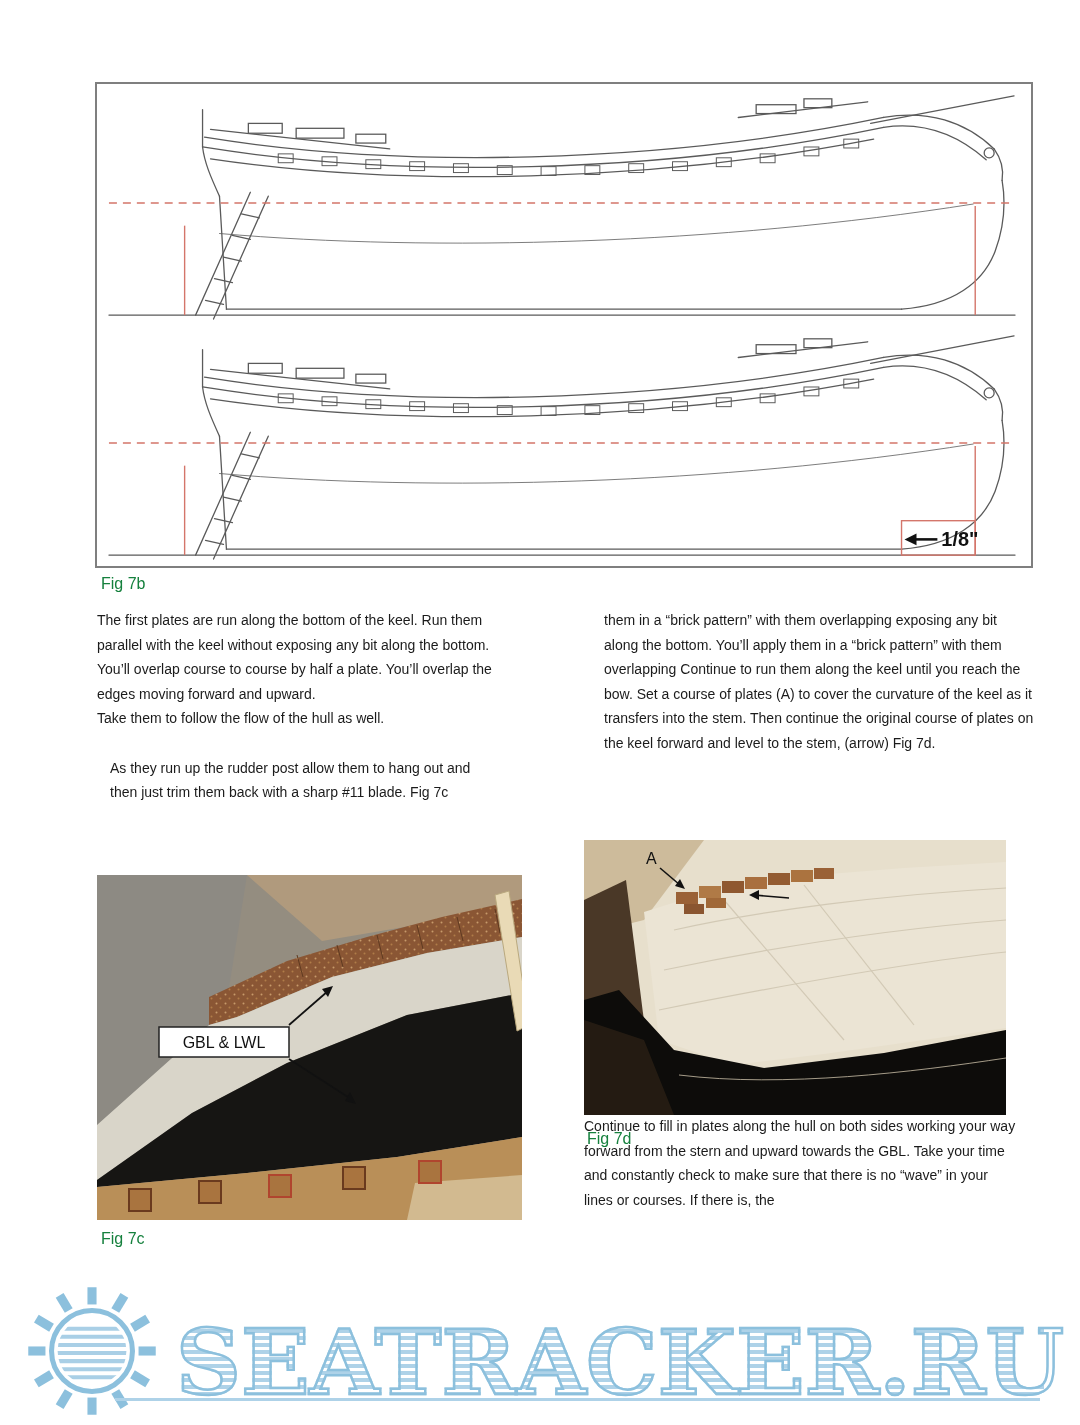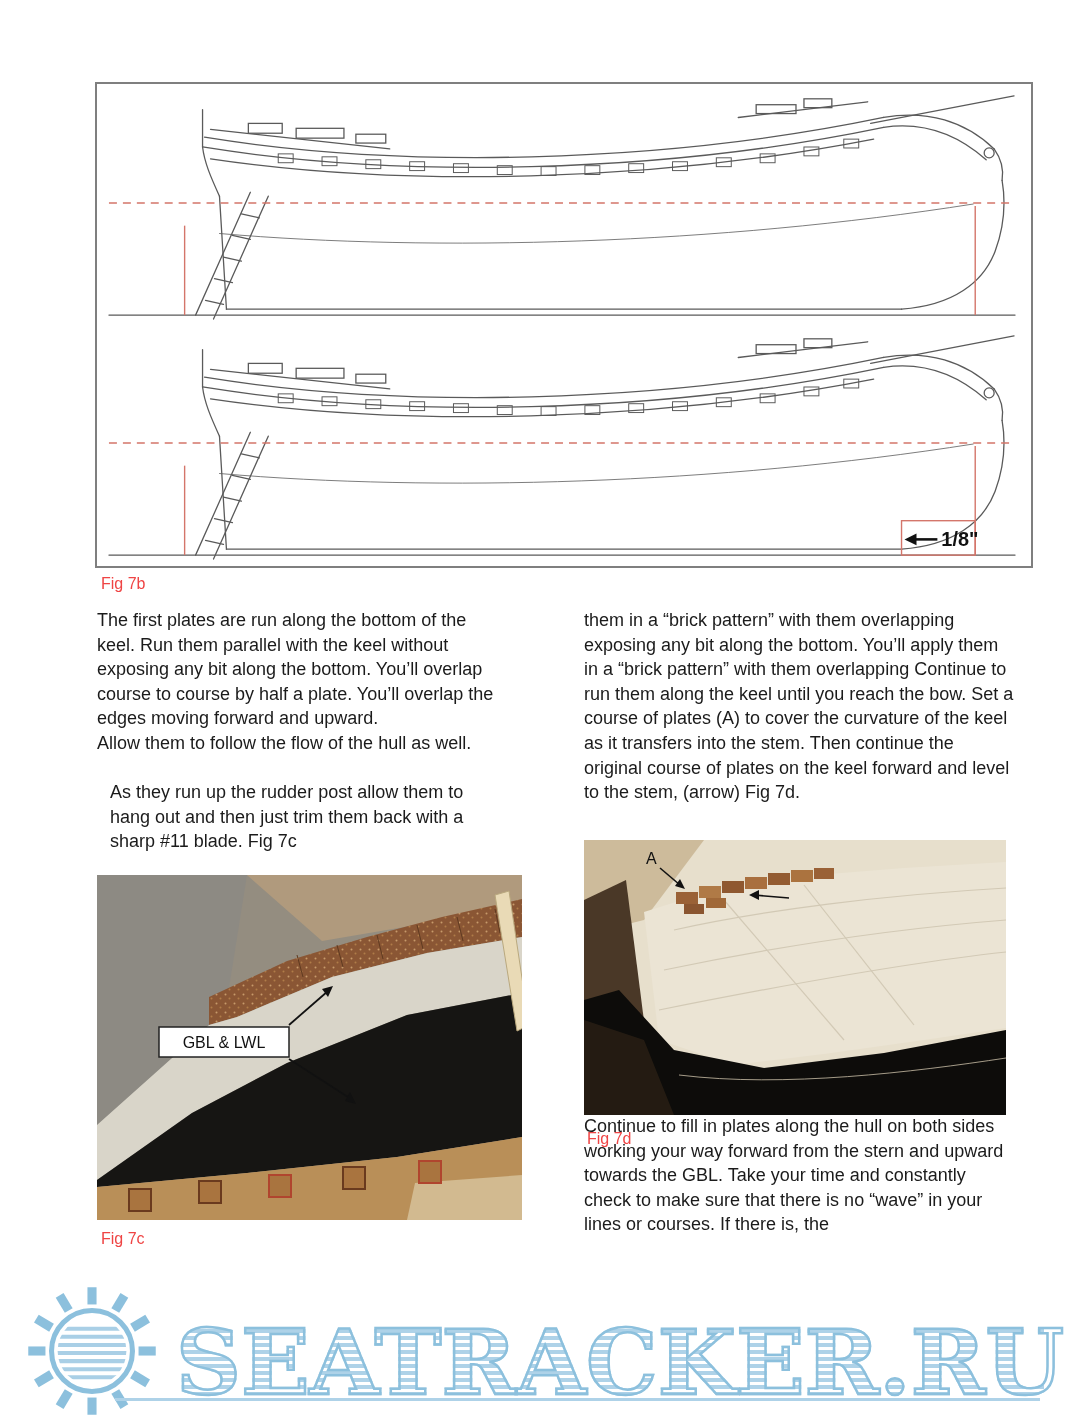--- a/index.html
+++ b/index.html
@@ -3,28 +3,28 @@
 <meta charset="utf-8">
 <style>
   html,body{margin:0;padding:0;background:#ffffff;}
   body{width:1080px;height:1425px;position:relative;font-family:"Liberation Sans",sans-serif;color:#1b1b1b;overflow:hidden;}
   .abs{position:absolute;}
   
   .fig7b-frame{left:95px;top:82px;width:938px;height:486px;border:2px solid #7f7f7f;background:#fff;box-sizing:border-box;}
   .ship{position:absolute;left:2px;width:926px;height:234px;}
   .ship.top{top:4px;}
   .ship.bottom{top:244px;}
-  .caption{font-size:16px;color:#ef4444;}
+  .caption{font-size:16px;color:#15803d;}
   .cap7b{left:101px;top:575px;}
   .cap7c{left:101px;top:1230px;text-align:right;}
   .cap7d{left:587px;top:1122px;margin-top:8px;}
   
-  .col{font-size:18px;line-height:24.6px;}
+  .col{font-size:14px;line-height:24.6px;}
   .leftcol{left:97px;top:608px;width:398px;}
-  .rightcol{left:584px;top:608px;width:430px;}
+  .rightcol{left:604px;top:608px;width:430px;}
   .rightcol2{left:584px;top:1114px;width:432px;}
   .para{margin:0;}
   .para.gap{margin-top:24.6px;margin-left:13px;}
   
   .photo{overflow:hidden;background:#888;}
   .photo7c{left:97px;top:875px;width:425px;height:345px;}
   .photo7d{left:584px;top:840px;width:422px;height:275px;}
   .photo svg{display:block;width:100%;height:100%;}
   
   .wm-sun{left:6px;top:1284px;width:172px;height:134px;}
@@ -157,21 +157,21 @@
       <line x1="820" y1="215" x2="842" y2="215" stroke="#111" stroke-width="2.6"></line>
       <text x="846" y="222" font-family="Liberation Sans, sans-serif" font-size="20" font-weight="bold" fill="#111">1/8"</text>
     </g>
   </svg>
 </div>
 
 <div class="abs caption cap7b">Fig 7b</div>
 
 <div class="abs col leftcol">
   <p class="para">The first plates are run along the bottom of the keel. Run them parallel with the keel without exposing any bit along the bottom. You’ll overlap course to course by half a plate. You’ll overlap the edges moving forward and upward.</p>
-  <p class="para">Allow them to follow the flow of the hull as well.</p>
+  <p class="para">Take them to follow the flow of the hull as well.</p>
   <p class="para gap">As they run up the rudder post allow them to hang out and then just trim them back with a sharp #11 blade. Fig 7c</p>
 </div>
 
 <div class="abs col rightcol">
   <p class="para">them in a “brick pattern” with them overlapping exposing any bit along the bottom. You’ll apply them in a “brick pattern” with them overlapping Continue to run them along the keel until you reach the bow. Set a course of plates (A) to cover the curvature of the keel as it transfers into the stem. Then continue the original course of plates on the keel forward and level to the stem, (arrow) Fig 7d.</p>
 </div>
 
 <div class="abs photo photo7c">
   <svg viewBox="0 0 425 345" preserveAspectRatio="none">
     <defs>

